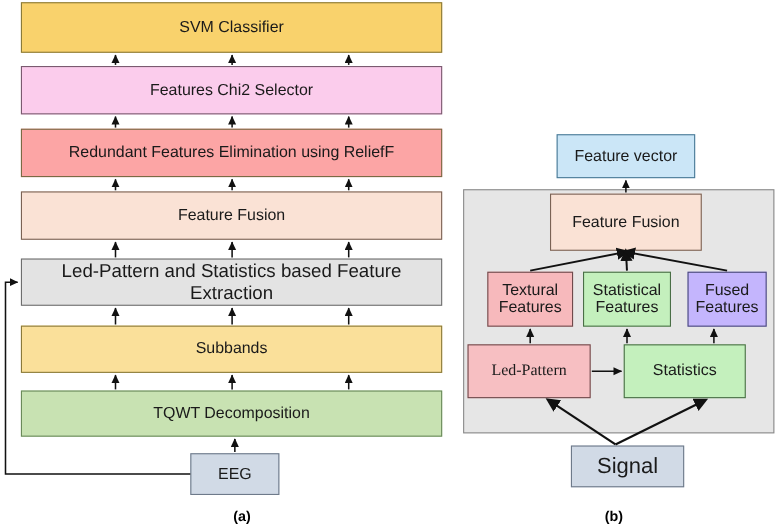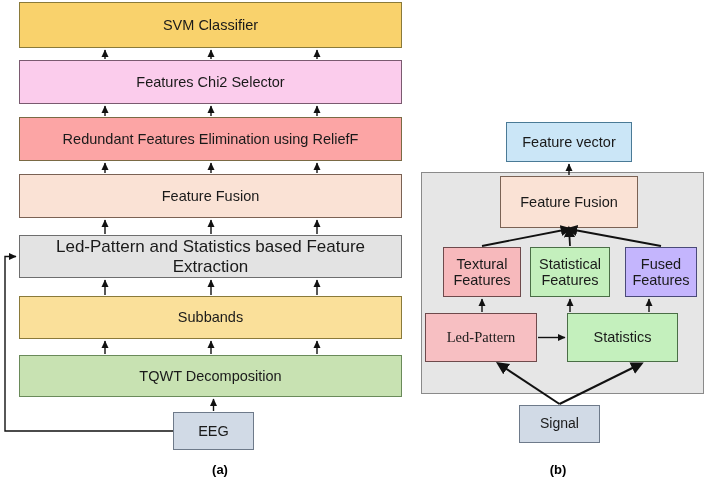--- a/index.html
+++ b/index.html
@@ -99,21 +99,21 @@
       <div class="box" style="left: 625px; top: 247px; width: 72px; height: 50px; background: #c4b5fd; border-color: rgb(74, 74, 120); font-size: 14.5px;">
         <span style="white-space: pre-line;">Fused
 Features</span>
       </div>
       <div class="box" style="left: 425px; top: 313px; width: 112px; height: 49px; background: rgb(247, 191, 194); border-color: rgb(110, 74, 76); font-size: 14.5px;">
         <span style="white-space: pre-line; font-family: Liberation Serif, serif;">Led-Pattern</span>
       </div>
       <div class="box" style="left: 567px; top: 313px; width: 111px; height: 49px; background: rgb(196, 240, 189); border-color: rgb(74, 110, 70); font-size: 14.5px;">
         <span style="white-space: pre-line;">Statistics</span>
       </div>
-      <div class="box" style="left: 519px; top: 405px; width: 81px; height: 38px; background: rgb(209, 218, 230); border-color: rgb(110, 122, 138); font-size: 14px;">
+      <div class="box" style="left: 519px; top: 405px; width: 103px; height: 38px; background: rgb(209, 218, 230); border-color: rgb(110, 122, 138); font-size: 20px;">
         <span style="white-space: pre-line;">Signal</span>
       </div>
     </div>
 
   <svg class="overlay" id="arrow-layer" viewBox="0 0 708 484" xmlns="http://www.w3.org/2000/svg">
     <defs>
       <marker id="ah" markerWidth="7" markerHeight="7" refX="5.2" refY="2.6" orient="auto" markerUnits="strokeWidth">
         <path d="M0,0 L5.6,2.6 L0,5.2 z" fill="#111111"></path>
       </marker>
       <marker id="ah2" markerWidth="9" markerHeight="9" refX="4.6" refY="3.1" orient="auto" markerUnits="strokeWidth">

